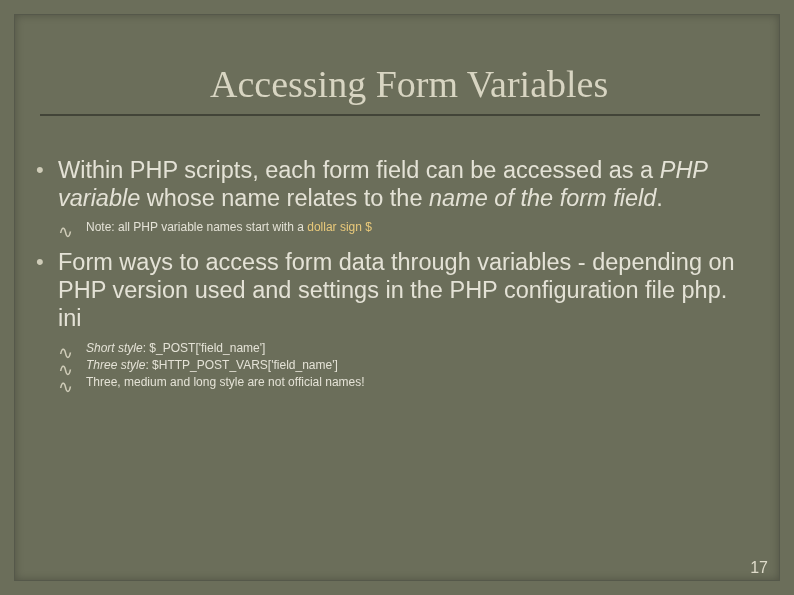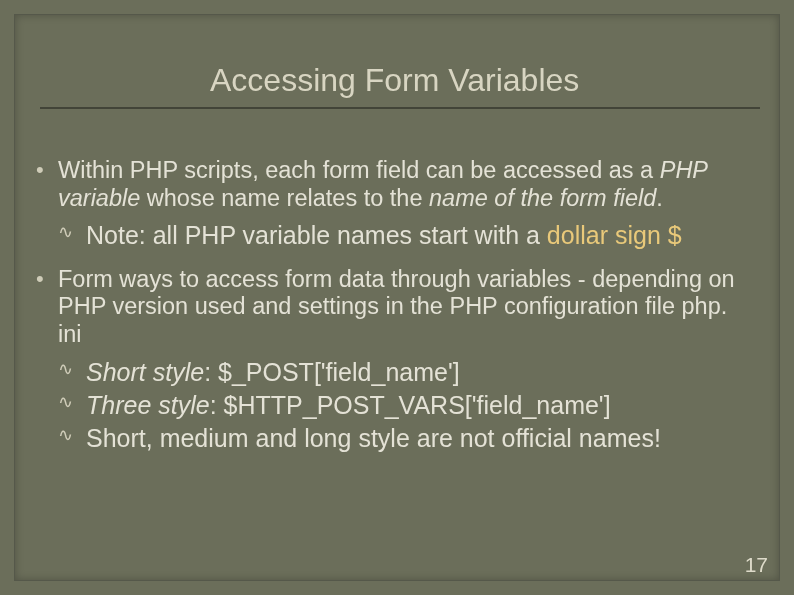--- a/index.html
+++ b/index.html
@@ -20,22 +20,22 @@
     border: 1px solid #55584a;
     box-shadow: inset 0 0 8px rgba(0,0,0,0.25);
   }
   .title-block {
     position: absolute;
     top: 62px;
     left: 210px;
     right: 40px;
   }
   .title-text {
-    font-family: Liberation Sans, sans-serif;
-    font-size: 32px;
+    font-family: Liberation Serif, serif;
+    font-size: 38px;
     color: #d8d5c2;
     text-align: left;
     padding-bottom: 2px;
   }
   .title-rule {
     border: none;
     border-top: 2px solid #424438;
     margin-top: 6px;
     margin-left: -170px;
     width: 720px;
@@ -60,21 +60,21 @@
     position: absolute;
     left: 4px;
     top: 0;
     color: #cfccb8;
     font-size: 22px;
   }
   ul.sub { list-style: none; margin-top: 8px; }
   ul.sub > li {
     position: relative;
     padding-left: 28px;
-    font-size: 25px;
+    font-size: 12px;
     line-height: 1.25;
     margin-bottom: 2px;
   }
   ul.sub > li::before {
     content: "෴";
     position: absolute;
     left: 0;
     top: 2px;
     font-size: 15px;
     color: #cfccb8;
@@ -83,21 +83,21 @@
   ul.sub > li::before { content: "∿"; font-size:18px; top:1px; }
   .italic { font-style: italic; }
   .hl {
     color: #e9c97a;
   }
   .page-num {
     position: absolute;
     bottom: 18px;
     right: 26px;
     color: #dedbca;
-    font-size: 21px;
+    font-size: 16px;
   }
 </style>
 </head>
 <body>
 
 <div class="slide-frame"></div>
 
 <div class="title-block">
   <div class="title-text">Accessing Form Variables</div>
   <hr class="title-rule">
@@ -116,20 +116,20 @@
     <li>
       <span>Form ways to access form data through variables - depending on PHP version used and settings in the PHP configuration file php. ini</span>
       <ul class="sub">
         <li>
           <span class="italic">Short</span><span class="italic"> style</span><span>: $_POST['field_name']</span>
         </li>
         <li>
           <span class="italic">Three</span><span class="italic"> style</span><span>: $HTTP_POST_VARS['field_name']</span>
         </li>
         <li>
-          <span>Short, medium and long style are not official names!</span>
+          <span>Three, medium and long style are not official names!</span>
         </li>
       </ul>
     </li>
   </ul>
 </div>
 
 <div class="page-num">17</div>
 
 </body></html>

